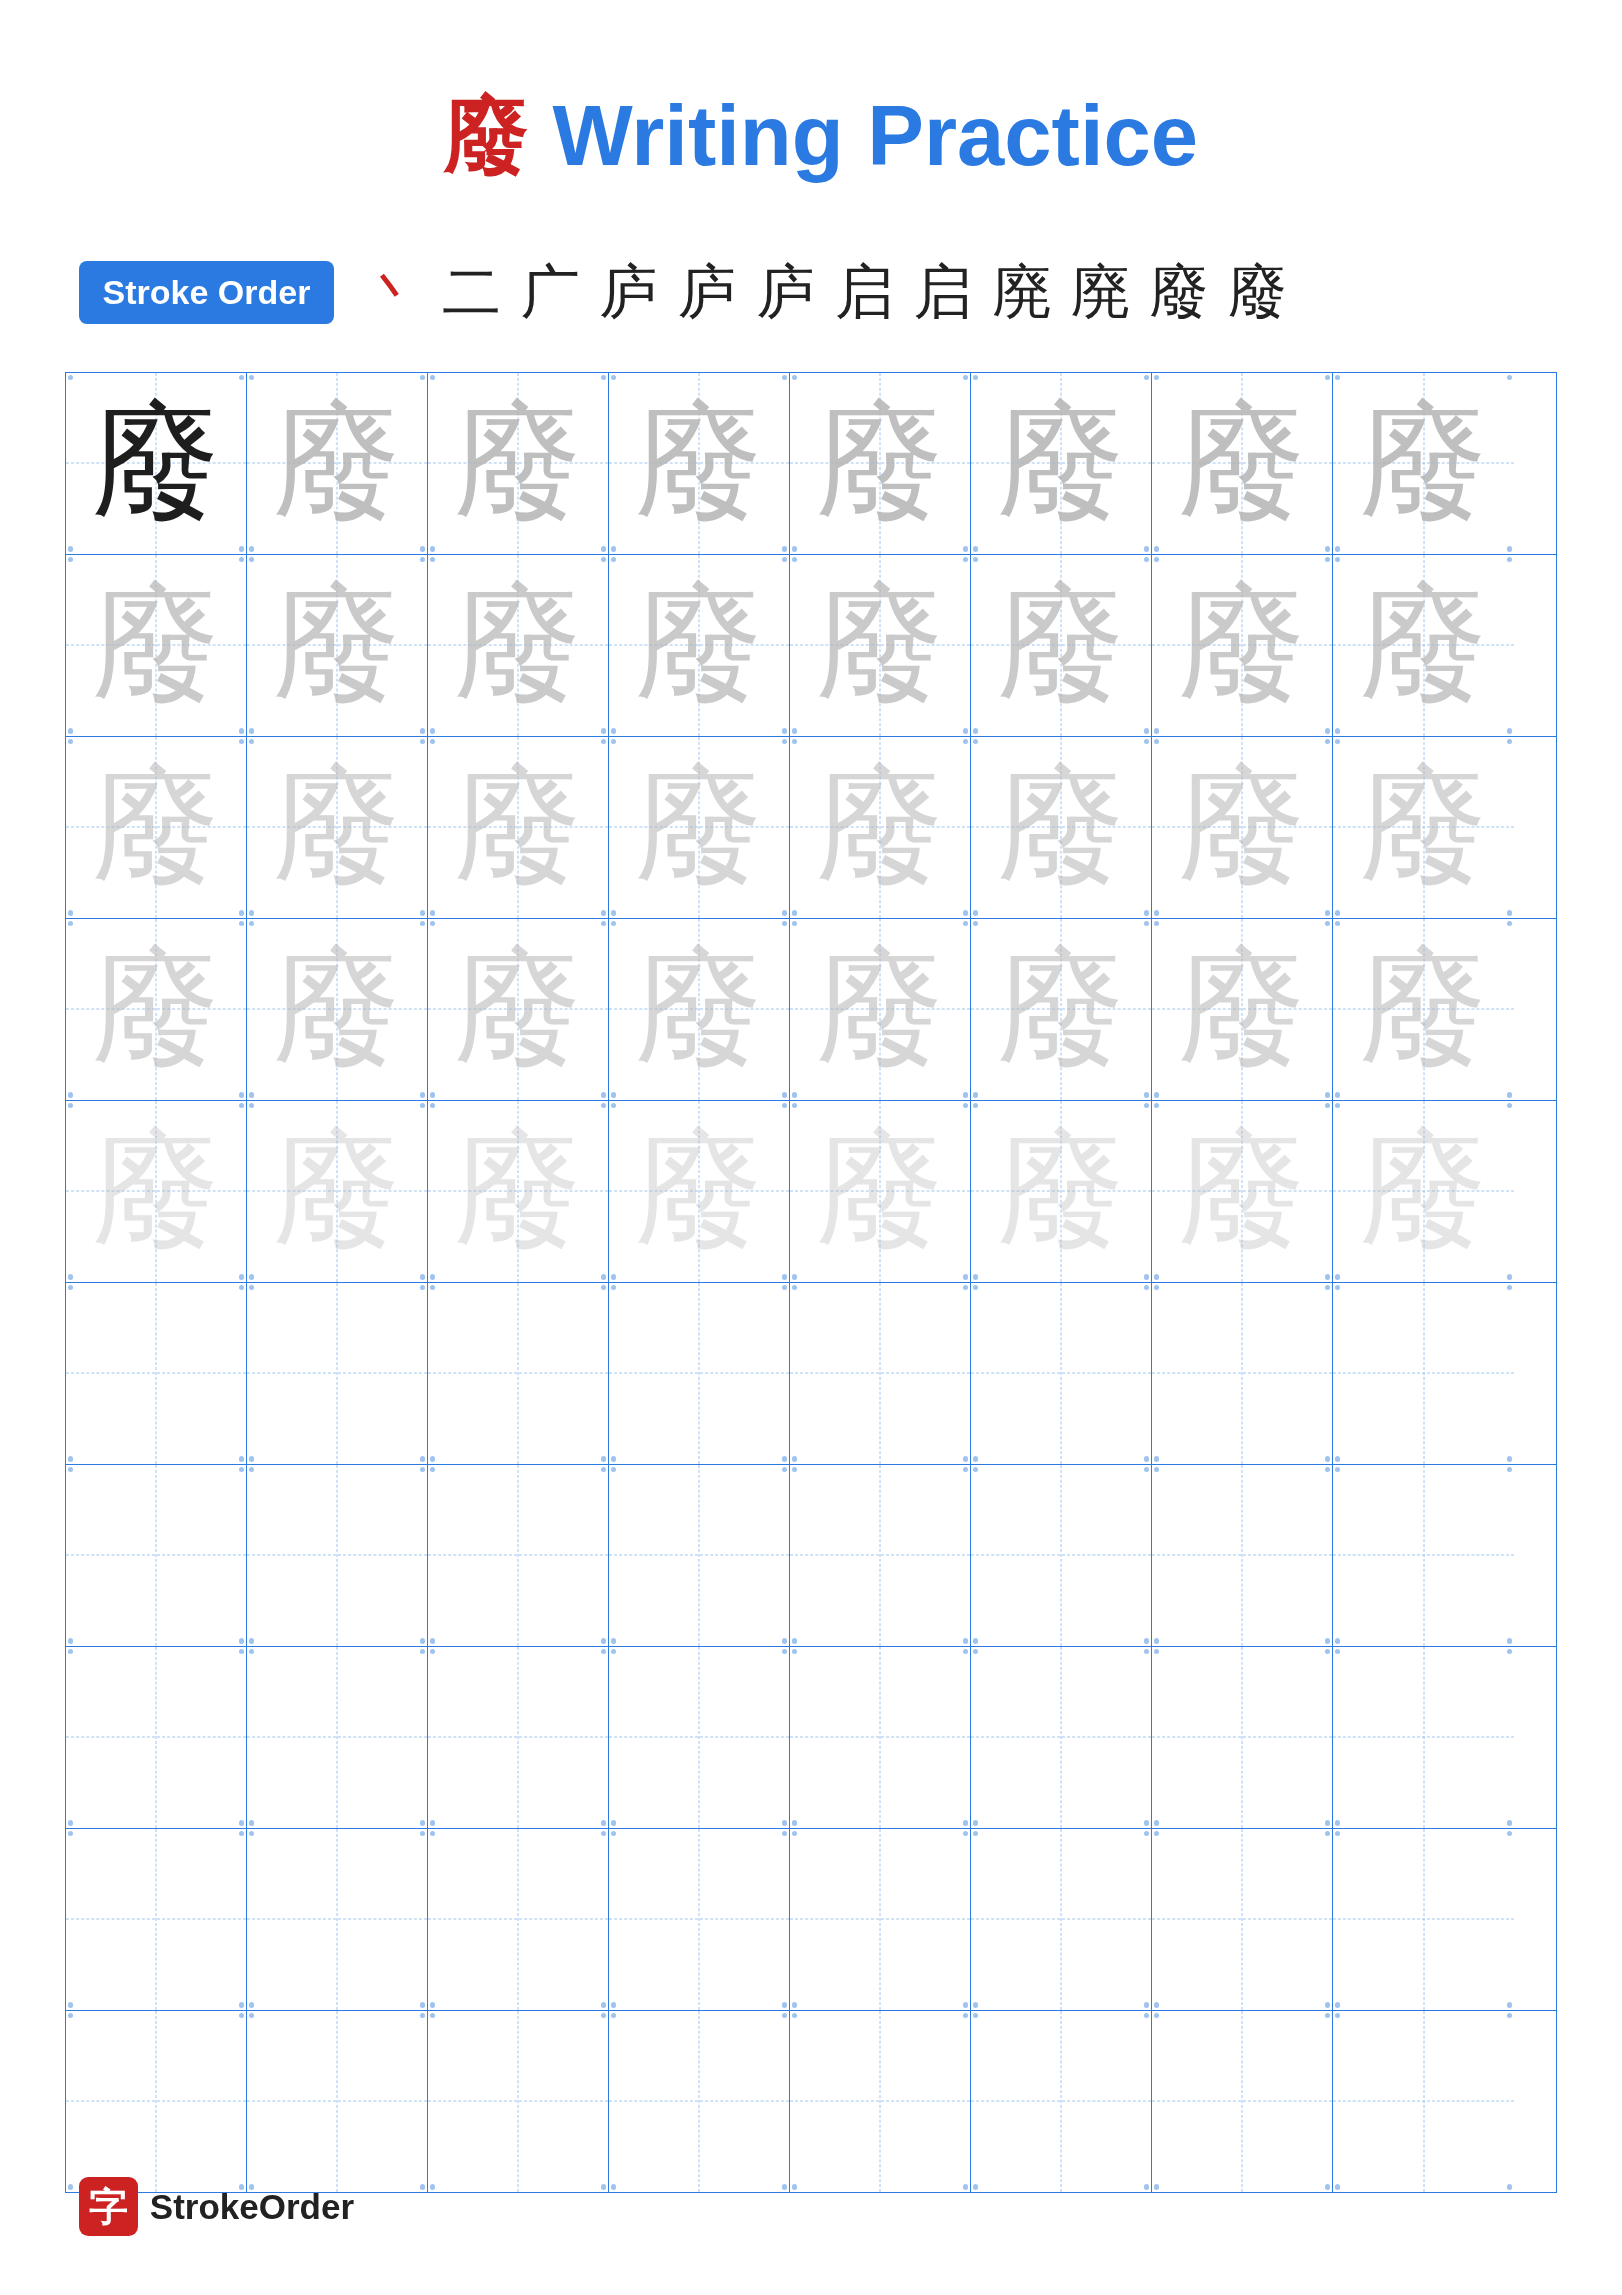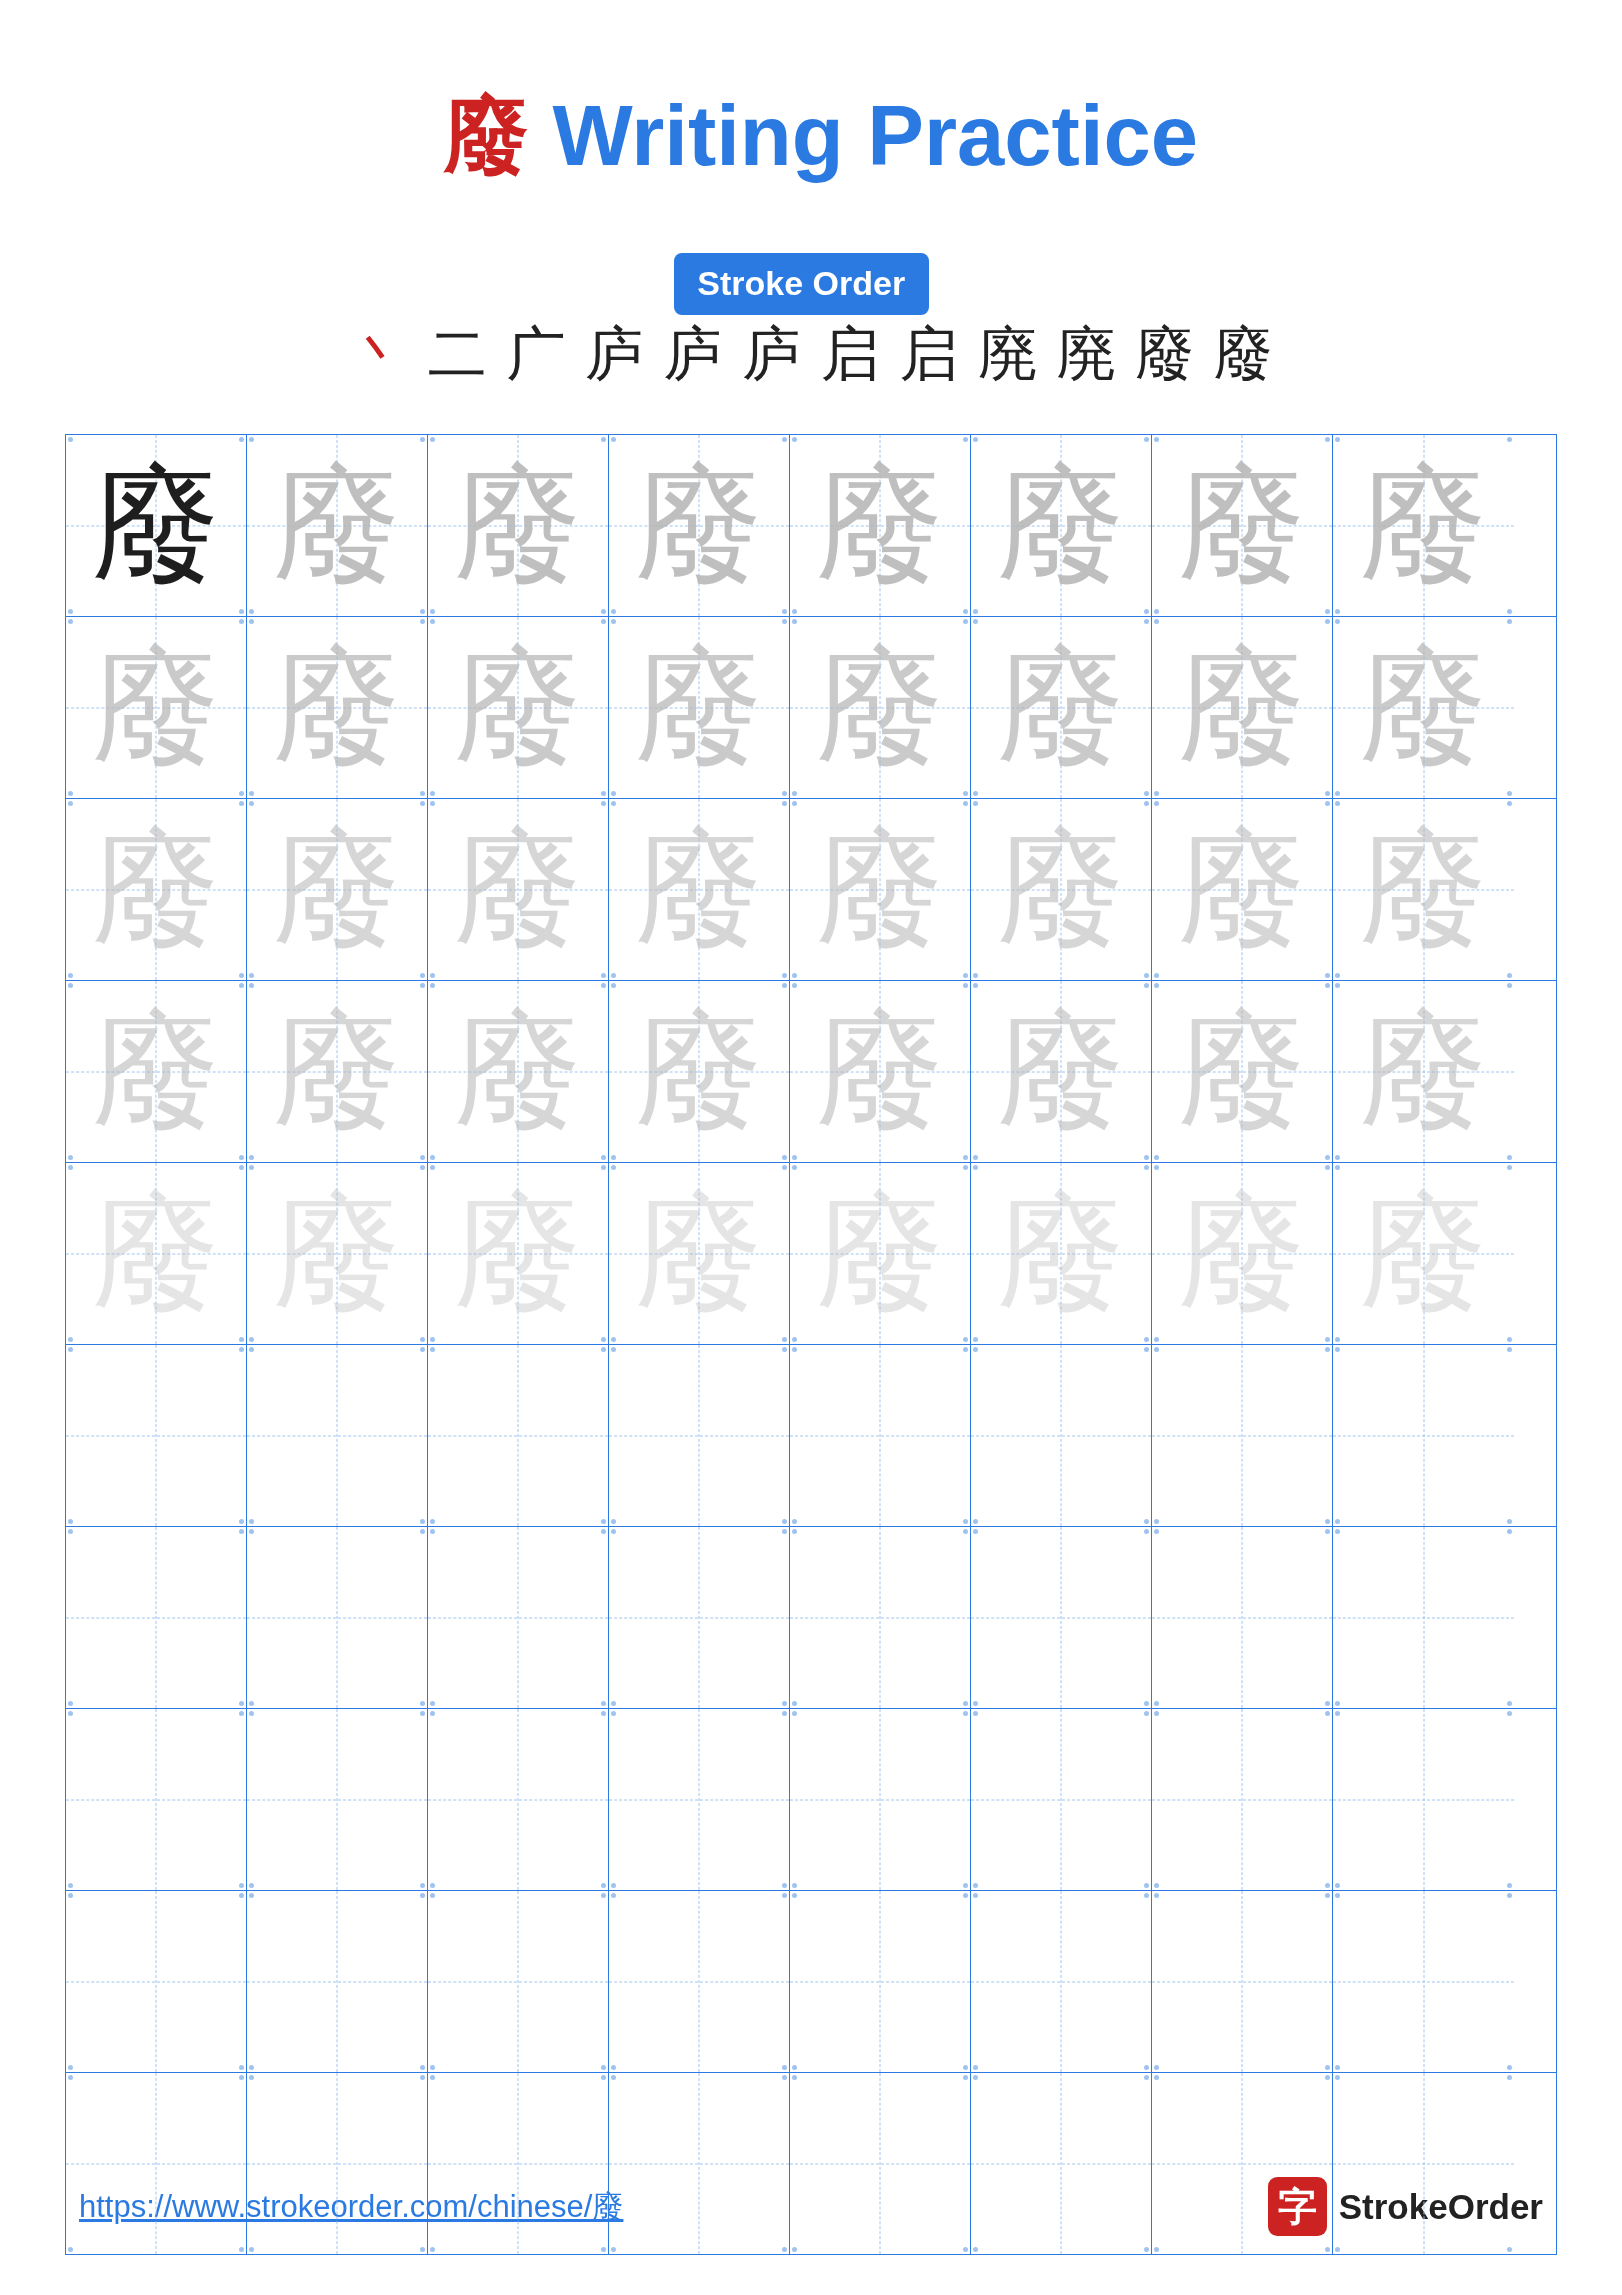--- a/index.html
+++ b/index.html
@@ -27,21 +27,20 @@
     .page-title .char {
       color: #cc2222;
       font-family: serif;
     }
 
     .stroke-order-row {
       display: flex;
       align-items: center;
       padding: 19.6px 79px 26px 79px;
       gap: 0px;
-      flex-direction: column;
     }
 
     .stroke-order-badge {
       background: #2a7ae2;
       color: white;
       font-size: 34px;
       font-family: Arial, sans-serif;
       font-weight: bold;
       padding: 11.8px 23.6px;
       border-radius: 7.9px;
@@ -771,19 +770,18 @@
         <div class="corner-dot tl"></div>
         <div class="corner-dot tr"></div>
         <div class="corner-dot bl"></div>
         <div class="corner-dot br"></div>
       </div>
   </div>
 
 </div>
 
 <div class="footer">
-  <a class="footer-url" href="#">https://www.strokeorder.com/chinese/廢</a>
   <div class="footer-logo">
     <div class="footer-logo-icon">字</div>
     <span class="footer-logo-text">StrokeOrder</span>
   </div>
 </div>
 
 
 </body></html>

